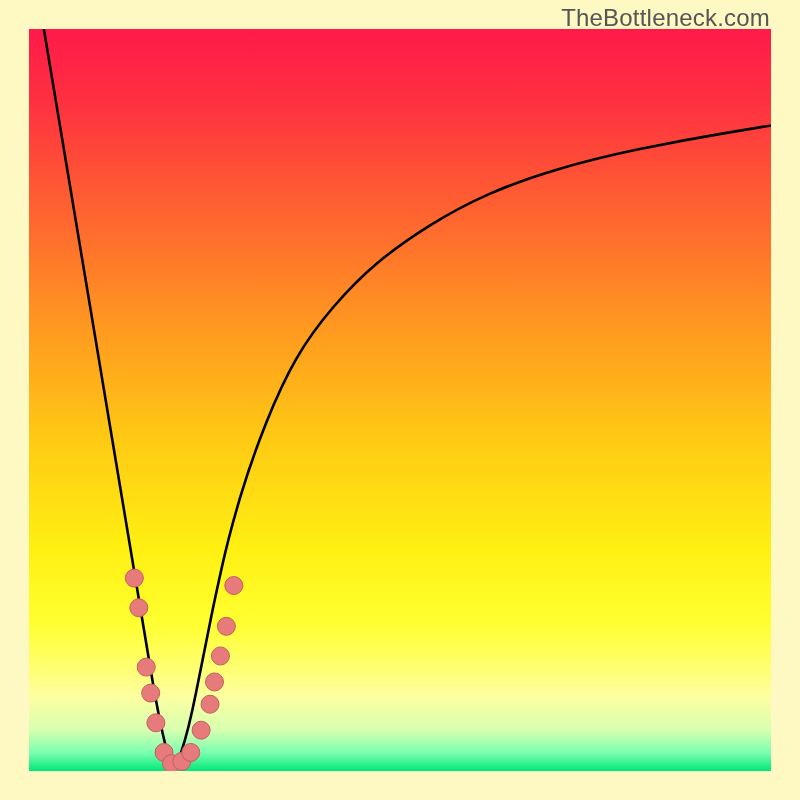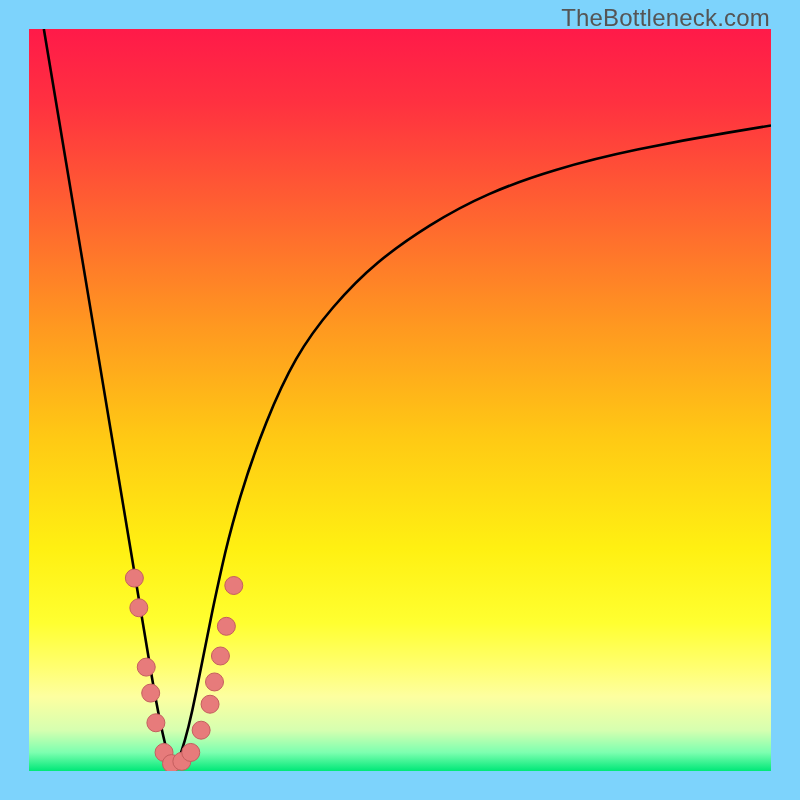--- a/index.html
+++ b/index.html
@@ -10,21 +10,21 @@
     overflow: hidden;
     background: #000;
     font-family: Arial, Helvetica, sans-serif;
   }
   .frame {
     position: absolute;
     top: 0;
     left: 0;
     width: 800px;
     height: 800px;
-    background: #7dd3fc;
+    background: #fef9c3;
   }
   .plot-area {
     position: absolute;
     top: 29px;
     left: 29px;
     width: 742px;
     height: 742px;
     overflow: hidden;
   }
   .gradient-bg {

